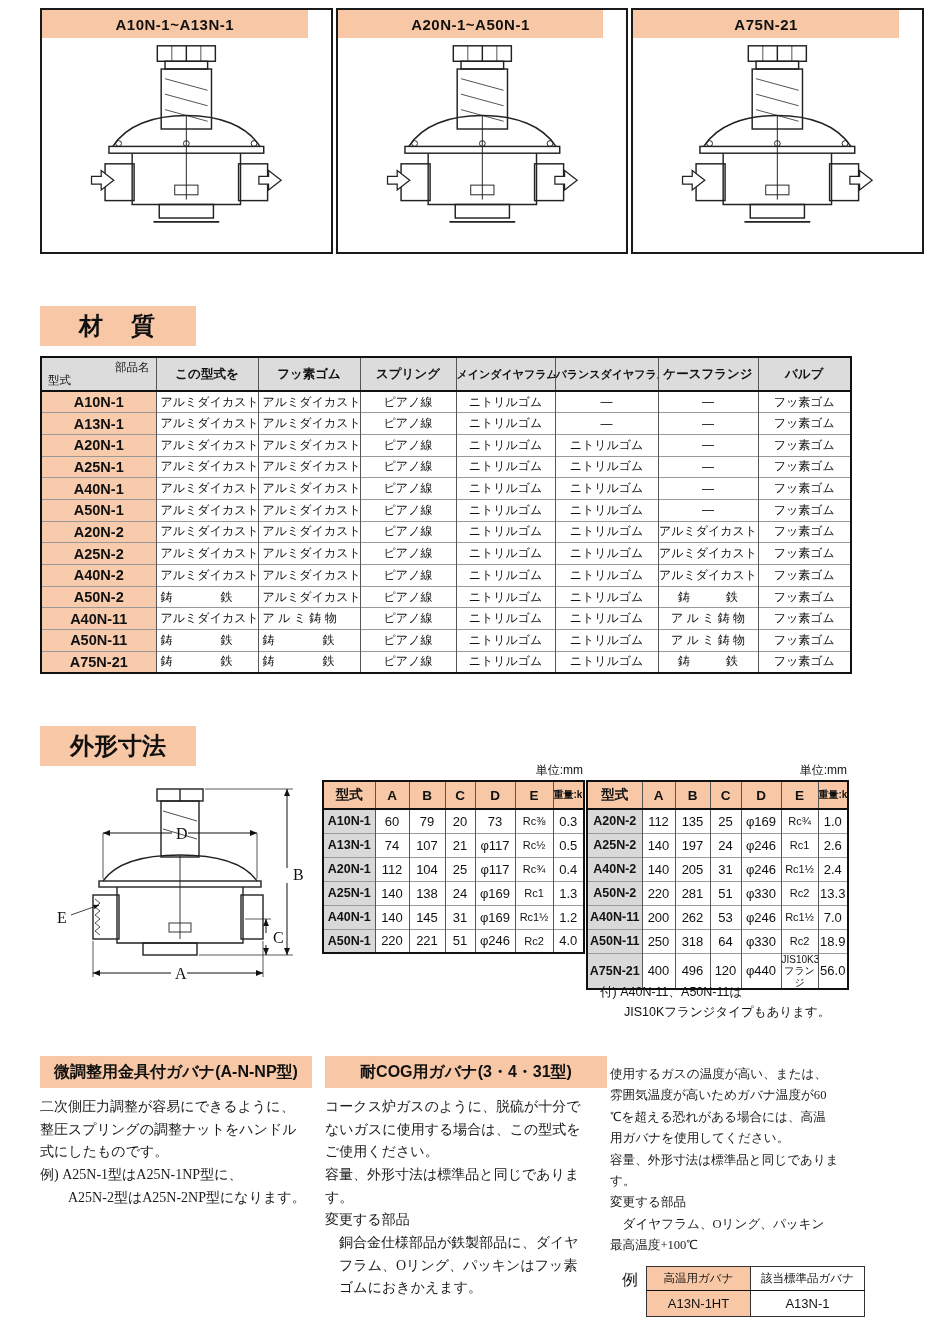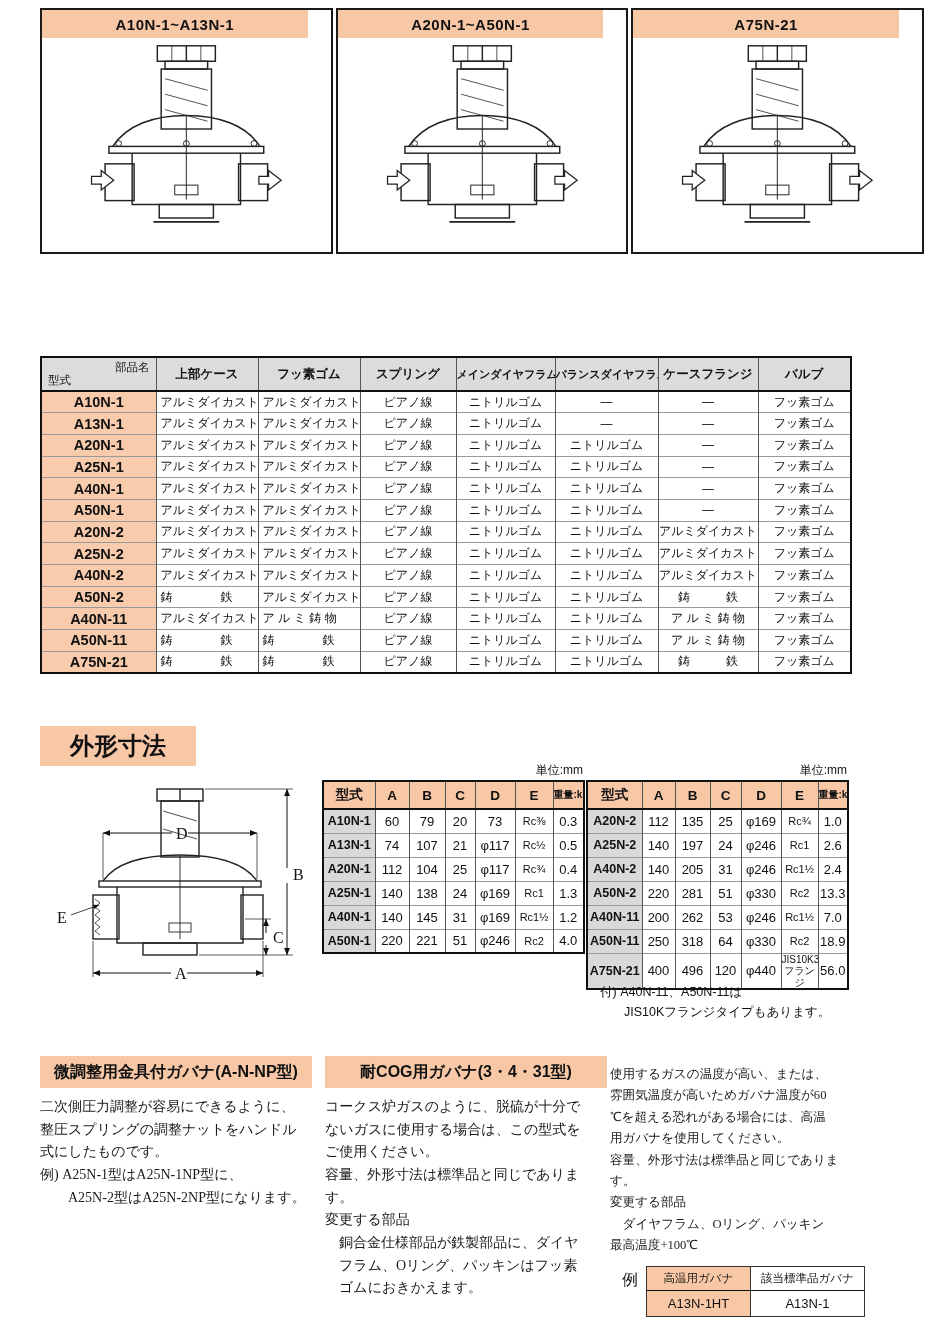--- a/index.html
+++ b/index.html
@@ -132,39 +132,40 @@
 
 
       <div class="panel">
         <div class="panel-label">A75N-21</div>
         <svg class="sketch" viewBox="0 0 200 215">
           <use href="#reg-sketch"></use>
         </svg>
       </div>
     </div>
 
+  <div id="mat-title" class="sec-title">材　質</div>
 
   <table id="mat-table">
     <colgroup>
       <col style="width:115px">
         <col style="width:102px">
         <col style="width:102px">
         <col style="width:96px">
       <col style="width:99px">
         <col style="width:103px">
         <col style="width:100px">
         <col style="width:93px">
     </colgroup>
     <thead>
       <tr>
         <th class="corner-cell">
           <span class="tr">部品名</span>
           <span class="bl">型式</span>
         </th>
-        <th>上部ケース</th>
+        <th>この型式を</th>
         <th>フッ素ゴム</th>
         <th>スプリング</th>
         <th style="font-size:11px">メインダイヤフラム</th>
         <th style="font-size:11px">バランスダイヤフラム</th>
         <th>ケースフランジ</th>
         <th>バルブ</th>
       </tr>
     </thead>
     <tbody>
 

